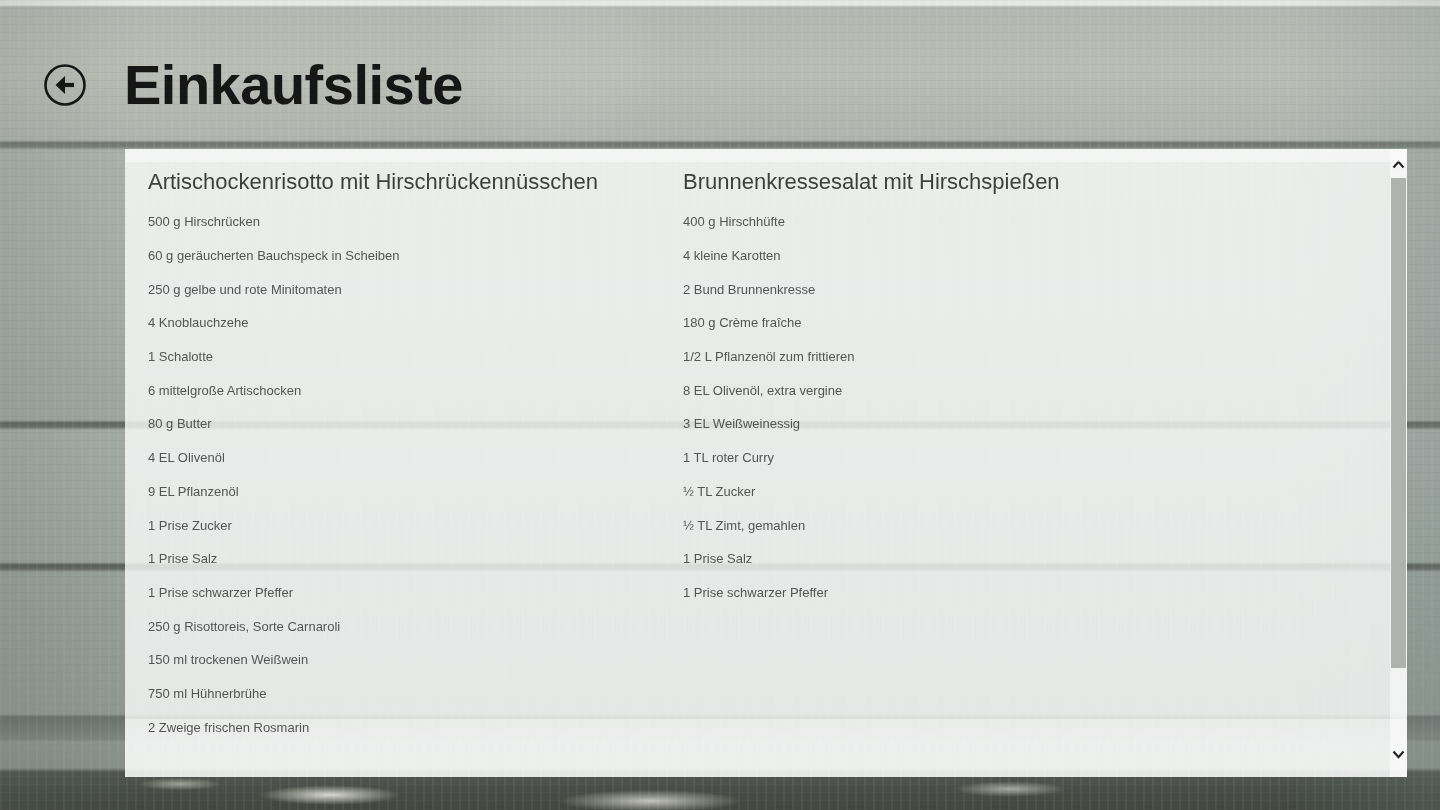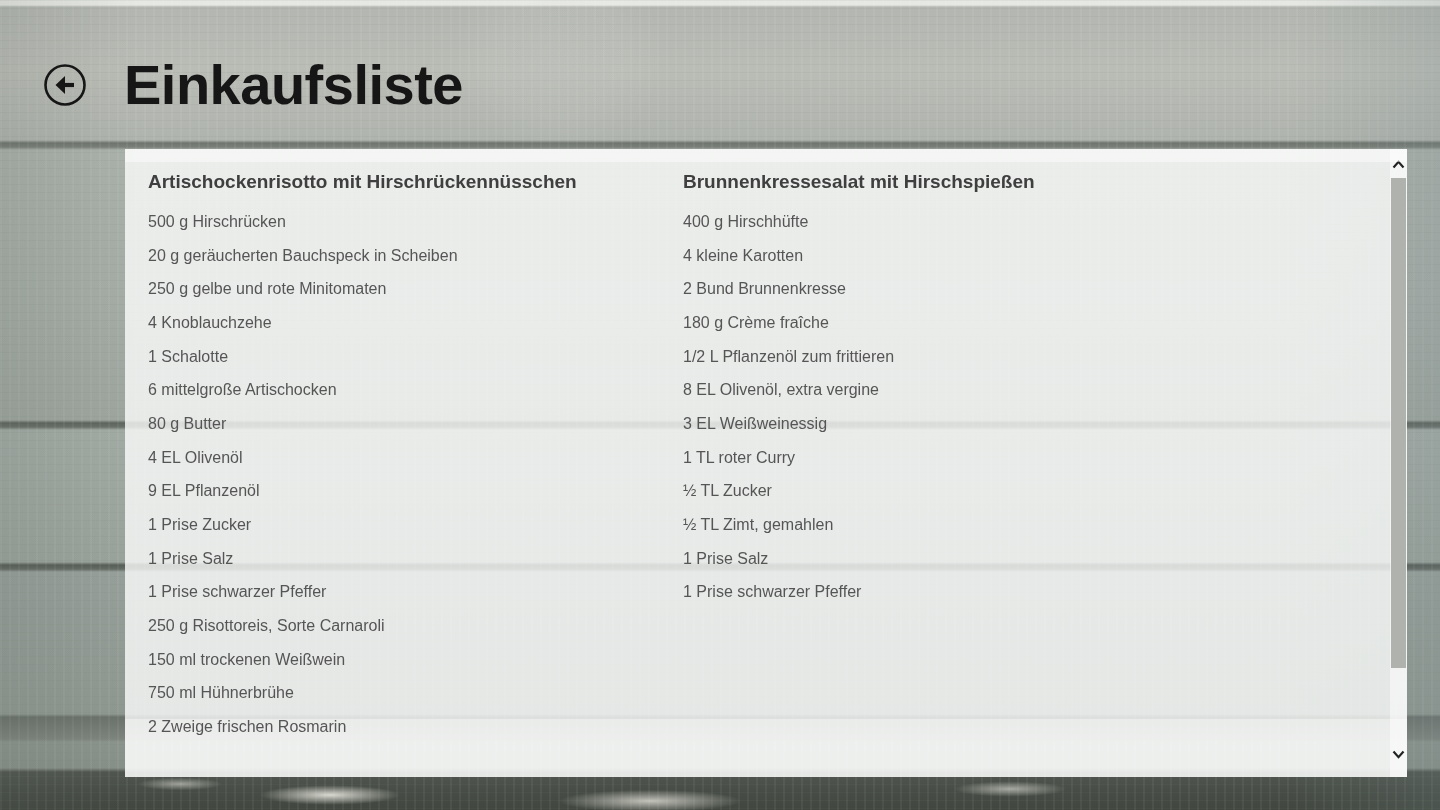--- a/index.html
+++ b/index.html
@@ -57,26 +57,26 @@
     background:rgba(255,255,255,0.38);pointer-events:none;
   }
   .panel::after{ 
     content:"";position:absolute;left:0;right:0;top:0;height:13px;
     background:rgba(255,255,255,0.45);pointer-events:none;
   }
   .column{position:absolute;top:18px;width:520px;}
   .column.first{left:23px;}
   .column.second{left:558px;}
   .list-title{
-    font-size:19px;line-height:30px;color:#3f3f3f;font-weight:700;
+    font-size:22px;line-height:30px;color:#3f3f3f;font-weight:400;
   }
   .items{margin-top:8px;}
   .ingredient{
     height:33.7px;display:flex;align-items:center;
-    font-size:16px;color:#555555;cursor:pointer;white-space:nowrap;
+    font-size:13px;color:#555555;cursor:pointer;white-space:nowrap;
   }
   
   .scrollbar{
     position:absolute;top:0;right:0;width:17px;height:628px;
     background:rgba(255,255,255,0.5);
   }
   .scroll-btn{
     position:absolute;left:0;width:17px;height:22px;
     display:flex;align-items:center;justify-content:center;cursor:pointer;
   }
@@ -105,21 +105,21 @@
   </div>
   <div class="page-title">Einkaufsliste</div>
 </div>
 
 <div class="panel">
 
   <div class="column first">
     <div class="list-title">Artischockenrisotto mit Hirschrückennüsschen</div>
     <div class="items">
         <div class="ingredient">500 g Hirschrücken</div>
-        <div class="ingredient">20 g geräucherten Bauchspeck in Scheiben</div>
+        <div class="ingredient">60 g geräucherten Bauchspeck in Scheiben</div>
         <div class="ingredient">250 g gelbe und rote Minitomaten</div>
         <div class="ingredient">4 Knoblauchzehe</div>
         <div class="ingredient">1 Schalotte</div>
         <div class="ingredient">6 mittelgroße Artischocken</div>
         <div class="ingredient">80 g Butter</div>
         <div class="ingredient">4 EL Olivenöl</div>
         <div class="ingredient">9 EL Pflanzenöl</div>
         <div class="ingredient">1 Prise Zucker</div>
         <div class="ingredient">1 Prise Salz</div>
         <div class="ingredient">1 Prise schwarzer Pfeffer</div>

